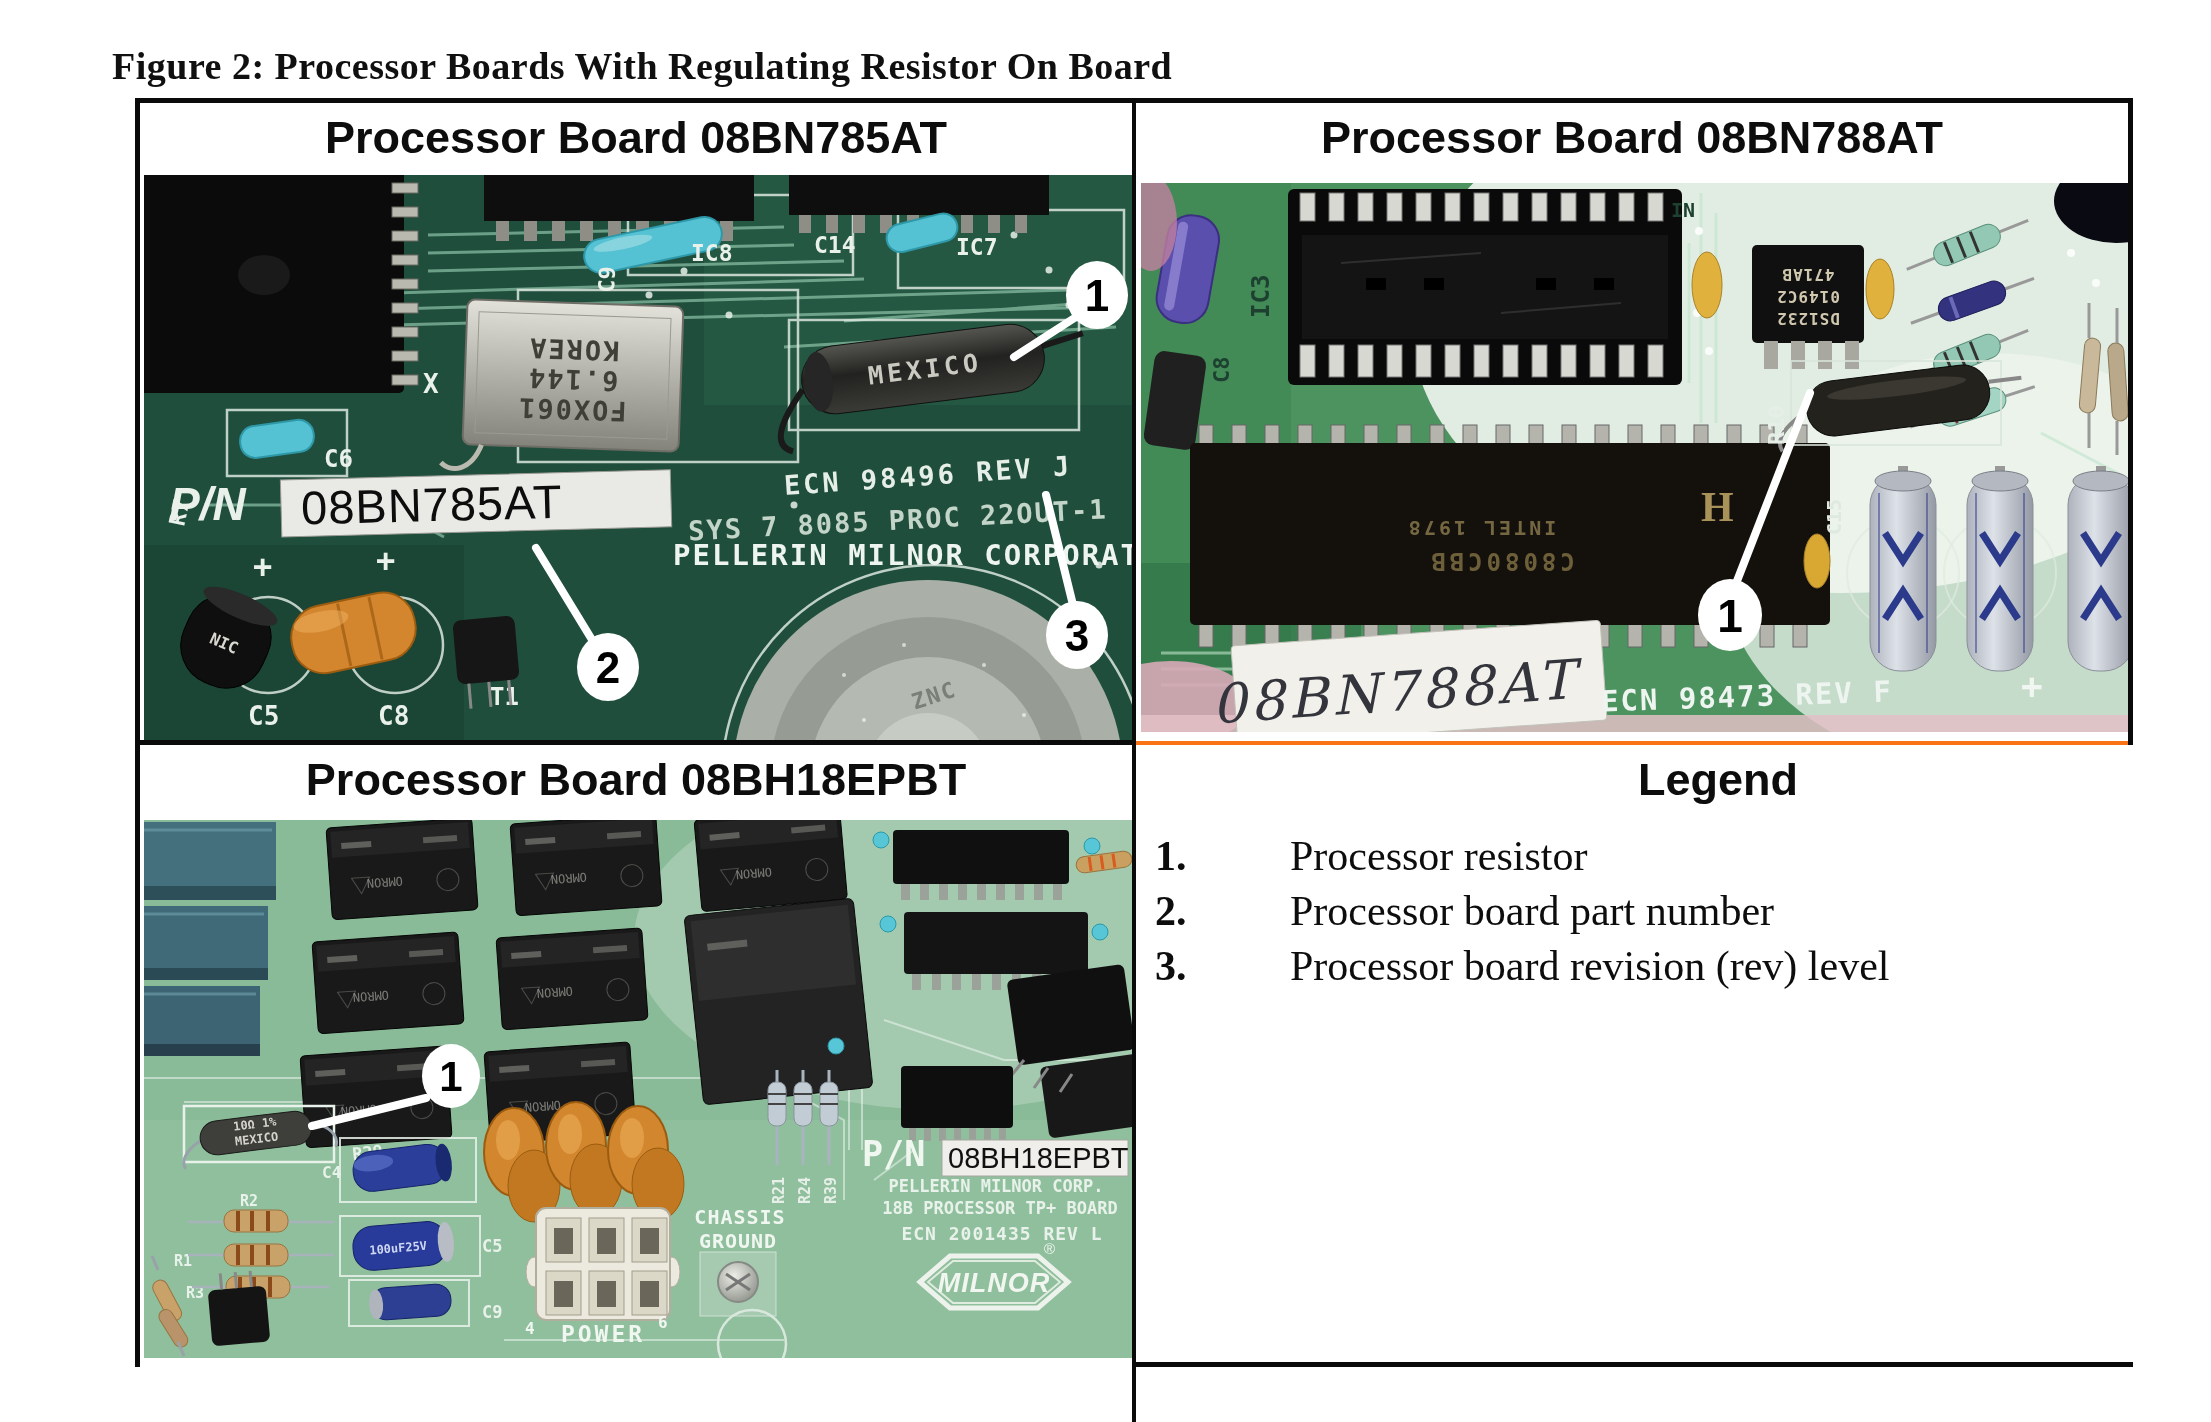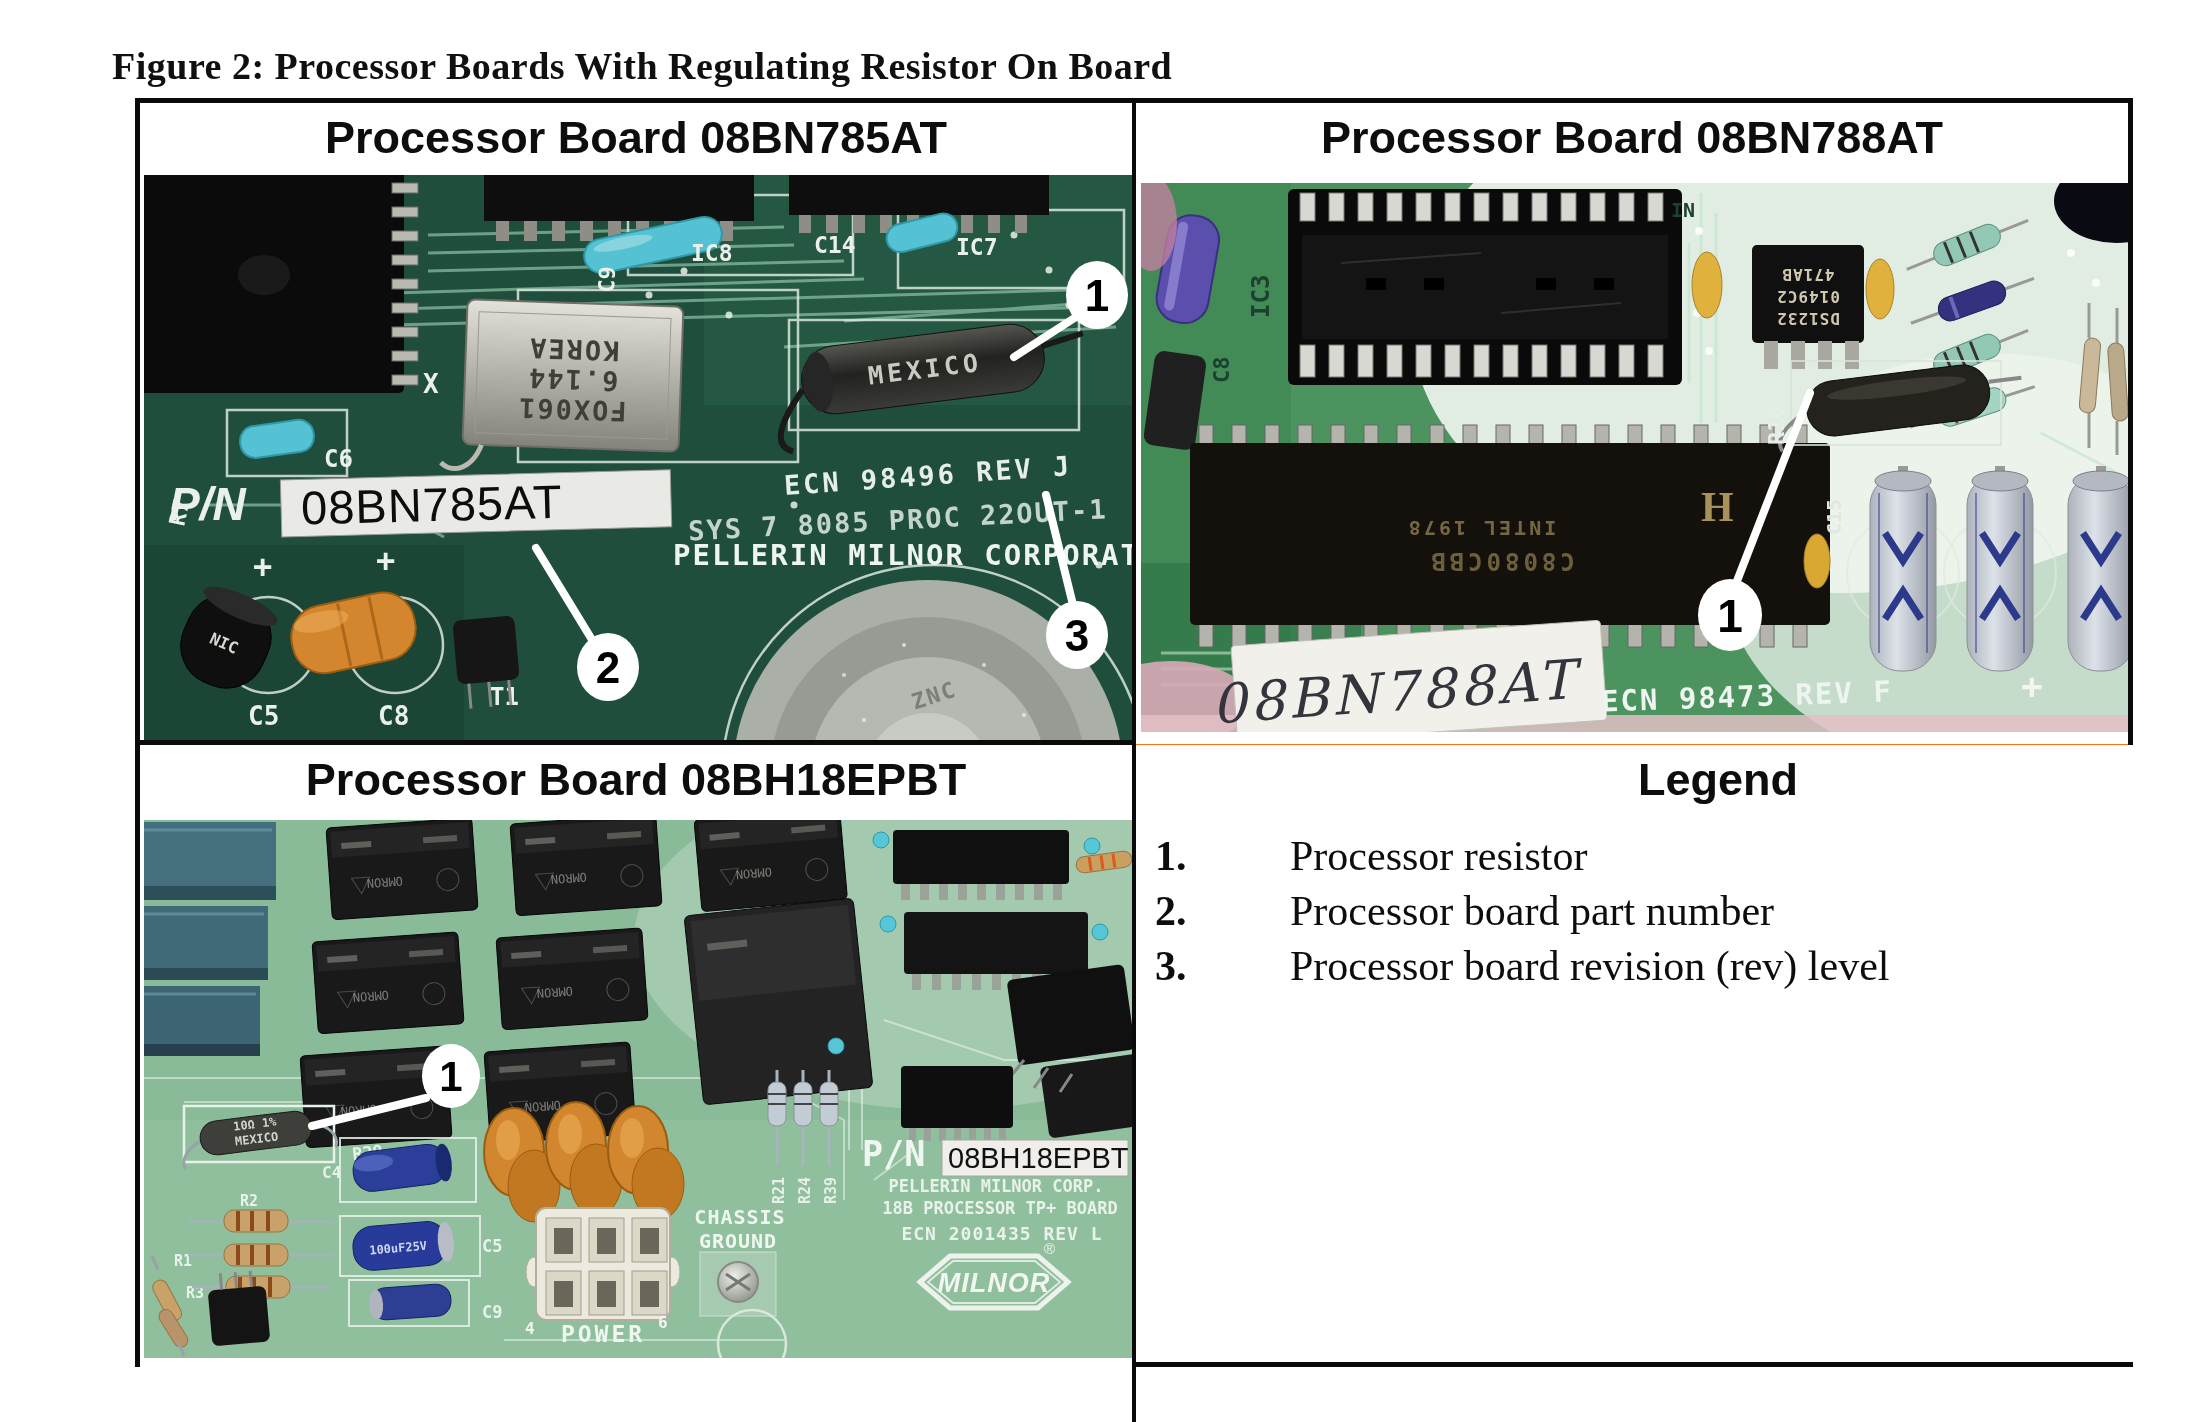--- a/index.html
+++ b/index.html
@@ -1,21 +1,21 @@
 <!DOCTYPE html>
 <html><head>
 <meta charset="utf-8">
 <style>
   html,body{margin:0;padding:0;background:#ffffff;}
   .page{position:relative;width:2211px;height:1422px;background:#fff;font-family:"Liberation Sans",sans-serif;overflow:hidden;}
   .fig-title{position:absolute;left:112px;top:44px;font-size:38px;font-weight:bold;color:#101010;letter-spacing:0.5px;white-space:nowrap;font-family:Liberation Serif, serif;}
   .fig-table{position:absolute;left:107px;top:98px;width:1998px;height:1269px;border:5px solid #0a0a0a;box-sizing:border-box;background:#fff;margin-left:28px;}
   .cell{position:absolute;box-sizing:border-box;background:#fff;}
   .cell-tl{left:0;top:0;width:996px;height:642px;border-right:4px solid #0a0a0a;border-bottom:5px solid #0a0a0a;}
-  .cell-tr{left:996px;top:0;width:992px;height:642px;border-bottom:1px solid #f97316;}
+  .cell-tr{left:996px;top:0;width:992px;height:642px;border-bottom:4px solid #f97316;}
   .cell-bl{left:0;top:642px;width:996px;height:687px;border-right:4px solid #0a0a0a;padding-left:16px;}
   .cell-br{left:996px;top:642px;width:1164px;height:617px;}
   .cell-header{position:absolute;left:0;right:0;top:0;padding-top:9px;text-align:center;font-size:45px;font-weight:bold;color:#0d0d0d;white-space:nowrap;}
   .photo{position:absolute;display:block;}
   .legend-item{position:absolute;left:0;right:0;font-family:"Liberation Serif",serif;font-size:42px;color:#0d0d0d;}
   .legend-num{position:absolute;left:19px;top:0;font-weight:bold;}
   .legend-text{position:absolute;left:154px;top:0;white-space:nowrap;}
   .sk{font-family:"DejaVu Sans Mono",monospace;font-weight:bold;}
   .hand{font-family:"DejaVu Serif",serif;font-style:italic;}
   .co-num{font-family:"Liberation Sans",sans-serif;font-weight:bold;}

